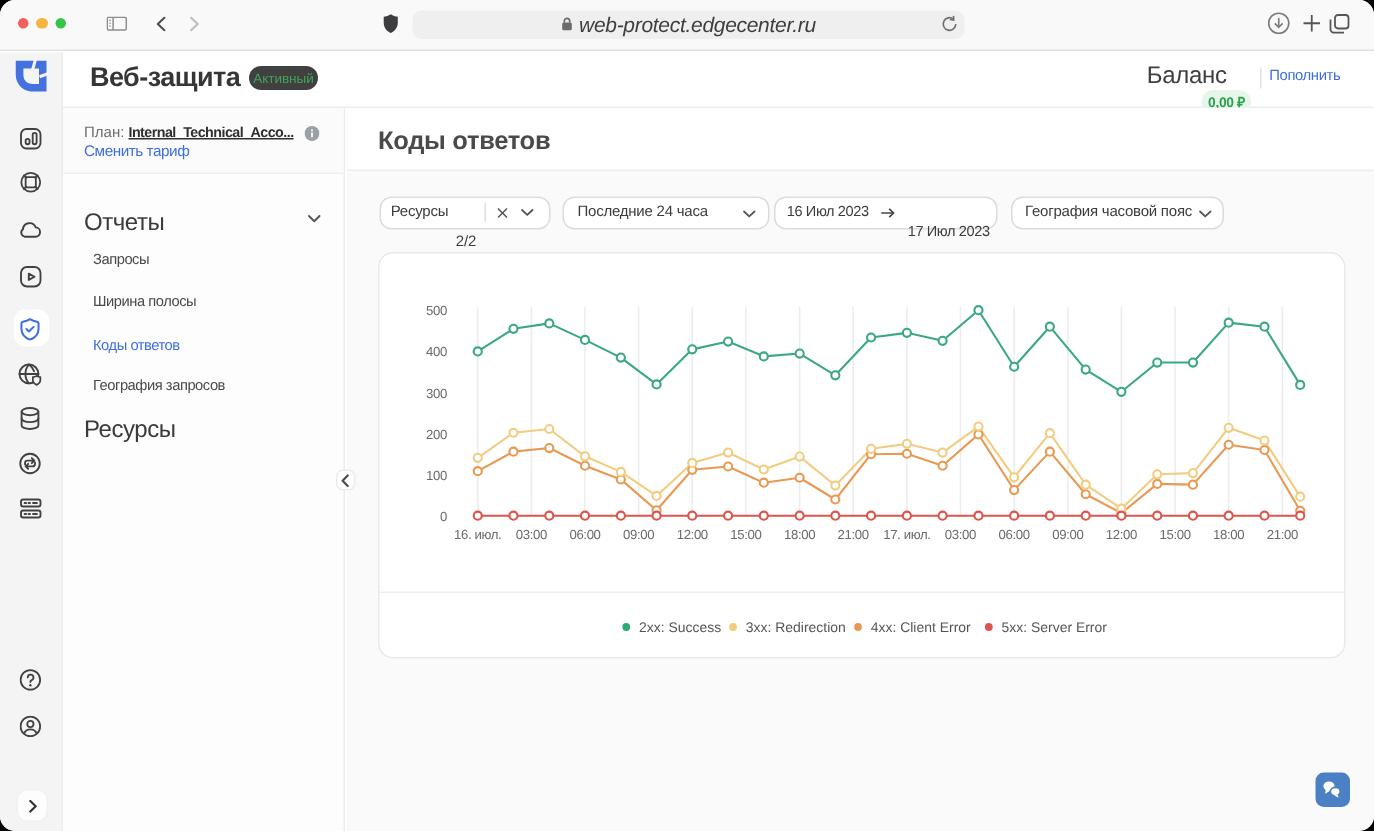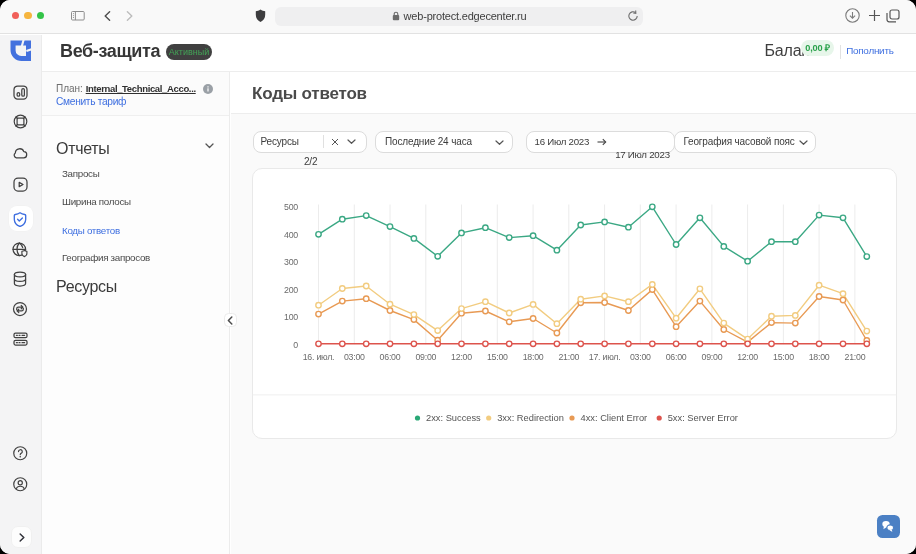--- a/index.html
+++ b/index.html
@@ -3,21 +3,21 @@
 <meta charset="utf-8">
 <style>
 * { margin:0; padding:0; box-sizing:border-box; }
 html,body { width:916px; height:554px; background:#000; font-family:"Liberation Sans", sans-serif; }
 #win { position:absolute; left:0; top:0; width:916px; height:554px; background:#fff; border-radius:10px; overflow:hidden; }
 .abs { position:absolute; }
 
 #chrome { position:absolute; left:0; top:0; width:916px; height:34px; background:#f9f9f9; border-bottom:1px solid #e2e2e2; }
 .tl { position:absolute; top:11.5px; width:7.6px; height:7.6px; border-radius:50%; }
 #urlpill { position:absolute; left:275px; top:6.5px; width:368px; height:19px; background:#efeff0; border-radius:6px; }
-#urltxt { position:absolute; left:0; top:0; width:100%; height:19px; display:flex; align-items:center; justify-content:center; font-size:11px; letter-spacing:-0.2px; color:#3e3e3e; gap:4px;}
+#urltxt { position:absolute; left:0; top:0; width:100%; height:19px; display:flex; align-items:center; justify-content:center; font-size:14px; letter-spacing:-0.2px; color:#3e3e3e; gap:4px;font-style:italic;}
 
 #rail { position:absolute; left:0; top:35px; width:42px; height:519px; background:#f4f4f5; border-right:1px solid #ebebeb; }
 #apphead { position:absolute; left:42px; top:35px; width:874px; height:37px; background:#fff; border-bottom:1px solid #ededed; }
 #title { position:absolute; left:60px; top:41px; font-size:18px; font-weight:bold; color:#363636; letter-spacing:-0.35px; }
 #badge { position:absolute; left:166px; top:43.5px; width:46px; height:16px; background:#404040; border-radius:9px; color:#43a356; font-size:9px; display:flex; align-items:center; justify-content:center; }
 
 #sidebar { position:absolute; left:42px; top:72px; width:188px; height:482px; background:#fdfdfd; border-right:1px solid #ececec; }
 #planblock { position:absolute; left:0; top:0; width:187px; height:44px; border-bottom:1px solid #efefef; background:#fbfbfb; }
 .mitem { position:absolute; left:14px; font-size:16px; letter-spacing:-0.3px; font-weight:500; color:#3b3b3b; white-space:nowrap; }
 .sitem { position:absolute; left:20px; font-size:9.8px; letter-spacing:-0.3px; color:#4a4a4a; white-space:nowrap; }
@@ -86,21 +86,21 @@
   <svg class="abs" style="left:9.5px;top:39.5px;" width="22" height="22" viewBox="0 0 22 22" id="logo">
     <path fill-rule="evenodd" fill="#4371de" d="M0.5 0.5 H21 V21 H11.5 A11 11 0 0 1 0.5 10 Z M5.6 5.6 V10.4 A5.6 5.6 0 0 0 11.2 16 H16 V5.6 Z"></path>
     <line x1="13.7" y1="-0.5" x2="11.7" y2="6.6" stroke="#f4f4f5" stroke-width="2.1"></line>
     <line x1="16.4" y1="11.1" x2="22.4" y2="8.9" stroke="#f4f4f5" stroke-width="2.1"></line>
   </svg>
 
   <div id="apphead"></div>
   <div id="title">Веб-защита</div>
   <div id="badge">Активный</div>
   <div class="abs" style="left:764.5px;top:42px;font-size:16px;letter-spacing:-0.2px;color:#3f3f3f;white-space:nowrap;">Баланс</div>
-  <div class="abs" style="left:801.4px;top:40px;width:32.5px;height:15.5px;background:#e7f6ea;border-radius:8px;color:#2aa24b;font-size:9.2px;font-weight:bold;letter-spacing:-0.2px;display:flex;align-items:center;justify-content:center;">0,00&nbsp;₽</div>
+  <div class="abs" style="left:801.4px;top:60px;width:32.5px;height:15.5px;background:#e7f6ea;border-radius:8px;color:#2aa24b;font-size:9.2px;font-weight:bold;letter-spacing:-0.2px;display:flex;align-items:center;justify-content:center;">0,00&nbsp;₽</div>
   <div class="abs" style="left:839.8px;top:44.5px;width:1px;height:14px;background:#e2e2e2;"></div>
   <div class="abs" style="left:846.2px;top:45px;font-size:9.9px;letter-spacing:-0.25px;color:#3e6fe0;white-space:nowrap;">Пополнить</div>
 
   <svg class="abs" style="left:12.5px;top:85px;" width="15" height="15" viewBox="0 0 15 15">
       <rect x="1" y="1" width="13" height="13" rx="3.6" fill="none" stroke="#414141" stroke-width="1.25" stroke-linecap="round" stroke-linejoin="round"></rect>
       <rect x="4.1" y="7.6" width="2.6" height="3.6" rx="1.3" fill="none" stroke="#414141" stroke-width="1.25" stroke-linecap="round" stroke-linejoin="round"></rect>
       <rect x="8.8" y="3.6" width="2.6" height="7.6" rx="1.3" fill="none" stroke="#414141" stroke-width="1.25" stroke-linecap="round" stroke-linejoin="round"></rect>
     </svg>
   <svg class="abs" style="left:12.5px;top:114.2px;" width="15" height="15" viewBox="0 0 15 15">
       <circle cx="7.5" cy="7.5" r="6.3" fill="none" stroke="#414141" stroke-width="1.2" stroke-linecap="round" stroke-linejoin="round"></circle>
@@ -203,21 +203,21 @@
       <svg style="margin-left:8px;" width="9" height="6" viewBox="0 0 9 6">
           <polyline points="1,1 4.5,4.3 8,1" fill="none" stroke="#555" stroke-width="1.2" stroke-linecap="round" stroke-linejoin="round"></polyline>
         </svg>
     </div>
     <div class="pill" style="left:144px; width:137.5px;">
       <span style="margin-left:9px;">Последние 24 часа</span>
       <svg style="position:absolute;right:8px;top:8px;" width="9" height="6" viewBox="0 0 9 6">
           <polyline points="1,1 4.5,4.3 8,1" fill="none" stroke="#555" stroke-width="1.2" stroke-linecap="round" stroke-linejoin="round"></polyline>
         </svg>
     </div>
-    <div class="pill" style="left:295px; width:149.3px; font-size:9.7px; letter-spacing:-0.25px;">
+    <div class="pill" style="left:285px; width:149.3px; font-size:9.7px; letter-spacing:-0.25px;">
       <span style="margin-left:7.5px;">16 Июл 2023</span>
       <svg style="margin-left:8px;" width="10" height="8" viewBox="0 0 10 8">
           <line x1="0.5" y1="4" x2="8.5" y2="4" stroke="#444" stroke-width="1.1"></line>
           <polyline points="5.8,1.2 8.7,4 5.8,6.8" fill="none" stroke="#444" stroke-width="1.1"></polyline>
         </svg>
       <span style="margin-left:8px;margin-top:25px;">17 Июл 2023</span>
     </div>
     <div class="pill" style="left:443.4px; width:141.5px;">
       <span style="margin-left:8px;">География часовой пояс</span>
       <svg style="position:absolute;right:7px;top:8px;" width="9" height="6" viewBox="0 0 9 6">

